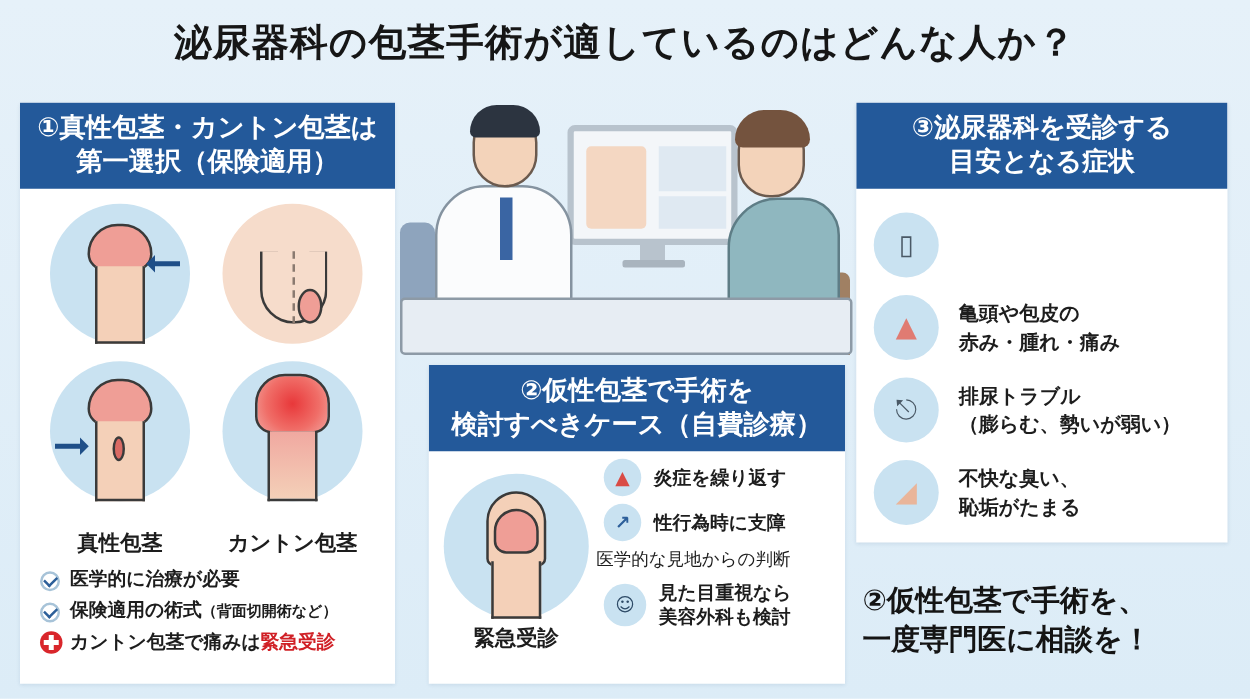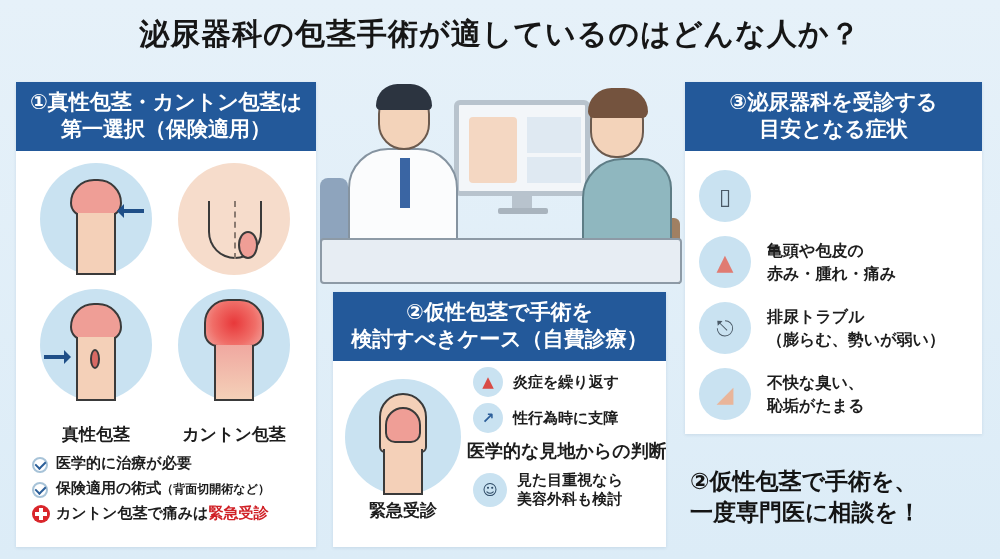--- a/index.html
+++ b/index.html
@@ -84,32 +84,32 @@
   .doctor-tie { position: absolute; left: 80px; top: 80px; width: 10px; height: 50px; background: #3a65a3; }
   .doctor-head { position: absolute; left: 58px; top: 12px; width: 52px; height: 60px; background: #f3d3ba; border: 2px solid #6b5a4e; border-radius: 24px 24px 26px 26px; }
   .doctor-hair { position: absolute; left: 56px; top: 6px; width: 56px; height: 26px; background: #2c3440; border-radius: 28px 28px 6px 6px; }
   .patient-body { position: absolute; left: 262px; top: 80px; width: 90px; height: 120px; background: #8fb7bf; border: 2px solid #5e7d86; border-radius: 40px 30px 4px 4px; }
   .patient-head { position: absolute; left: 270px; top: 16px; width: 54px; height: 64px; background: #f3d3ba; border: 2px solid #6b5a4e; border-radius: 26px; }
   .patient-hair { position: absolute; left: 268px; top: 10px; width: 60px; height: 30px; background: #74533e; border-radius: 30px 30px 8px 8px; }
   .chair-l { position: absolute; left: 0; top: 100px; width: 28px; height: 86px; background: #8ea4bd; border-radius: 8px 8px 0 0; }
   .chair-r { position: absolute; left: 336px; top: 140px; width: 24px; height: 66px; background: #a08063; border-radius: 6px 6px 0 0; }
 
   
-  #p2 { left: 333px; top: 292px; width: 333px; height: 255px; }
+  #p2 { left: 343px; top: 292px; width: 333px; height: 255px; }
   .p2-circ {
     position: absolute; left: 12px; top: 18px; width: 116px; height: 116px; border-radius: 50%; background: #c9e2f1;
   }
   .p2-label { position: absolute; left: 10px; top: 138px; width: 120px; text-align: center; font-size: 17px; font-weight: bold; }
   .p2-list { position: absolute; left: 140px; top: 6px; width: 190px; }
   .p2-item { display: flex; align-items: center; margin-bottom: 6px; font-size: 15px; font-weight: bold; }
   .p2-icon {
     width: 30px; height: 30px; border-radius: 50%; background: #c9e2f1; margin-right: 10px; flex: none;
     display: flex; align-items: center; justify-content: center; font-size: 15px; color: #d94b45;
   }
-  .p2-plain { font-size: 18px; font-weight: bold; margin: 2px 0 8px -6px; white-space: nowrap; }
+  .p2-plain { font-size: 14px; font-weight: normal; margin: 2px 0 8px -6px; white-space: nowrap; }
   .p2-item.two-line { line-height: 19px; }
 
   
   #p3 { left: 685px; top: 82px; width: 297px; height: 352px; }
   .p3-list { padding: 12px 0 0 14px; }
   .p3-item { display: flex; align-items: center; height: 66px; }
   .p3-icon {
     width: 52px; height: 52px; border-radius: 50%; background: #c9e2f1; margin-right: 16px; flex: none;
     display: flex; align-items: center; justify-content: center; font-size: 22px; color: #4a5966;
   }

